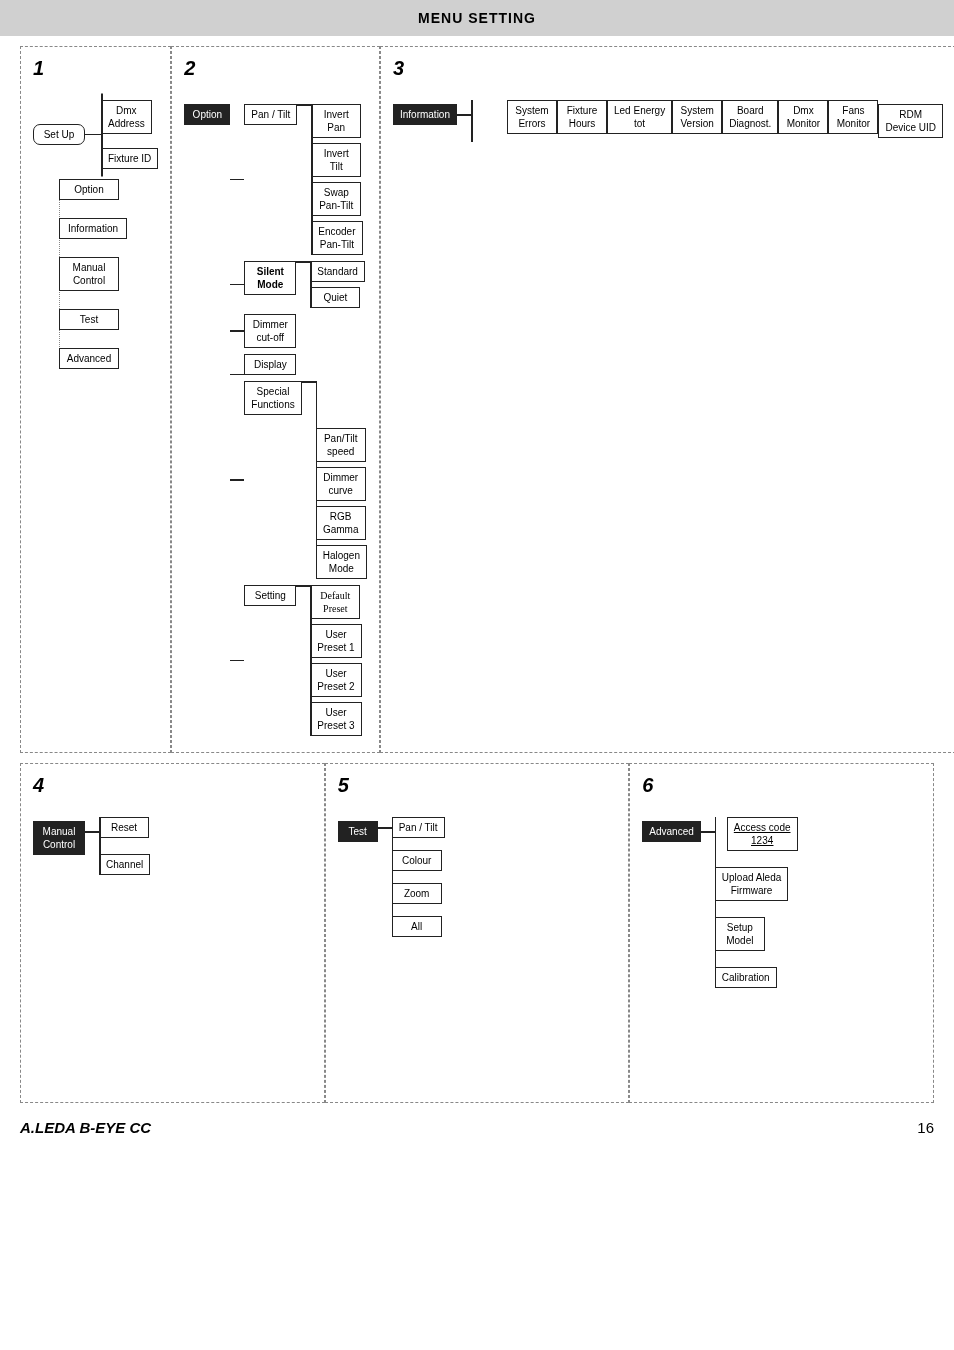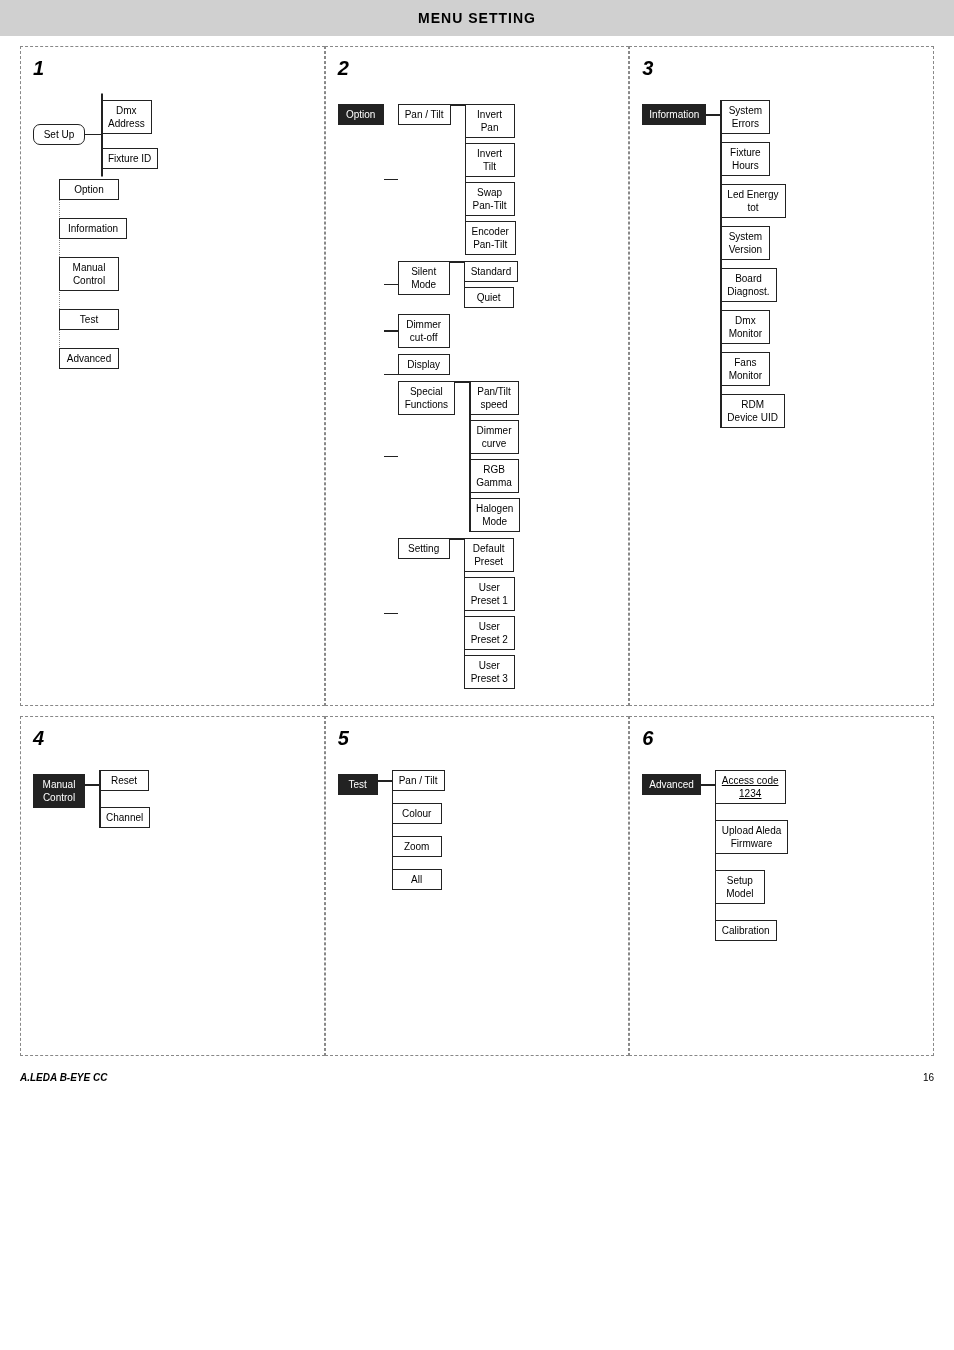--- a/index.html
+++ b/index.html
@@ -66,21 +66,21 @@
       min-width: 50px;
       font-size: 10px;
       line-height: 1.3;
       white-space: nowrap;
     }
 
     .page-footer {
       display: flex;
       justify-content: space-between;
       padding: 6px 20px;
-      font-size: 10px;
+      font-size: 15px;
     }
 
     .footer-brand { font-style: italic; font-weight: bold; }
 
   </style>
 </head>
 <body>
 
 <div class="page-header">
   <span>MENU SETTING</span>
@@ -182,21 +182,21 @@
               <div style="display:flex; align-items:center;">
                 <div class="box">Encoder<br>Pan-Tilt</div>
               </div>
             </div>
           </div>
 
           <div style="display:flex; flex-direction:row; align-items:flex-start; margin-bottom:6px;">
             <div style="display:flex; align-items:center; align-self:center;">
               <div style="width:14px; height:1.5px; background:#222;"></div>
             </div>
-            <div style="display:flex; align-items:flex-end;">
+            <div style="display:flex; align-items:flex-end;font-weight:bold;">
               <div class="box" style="min-width:52px;">Silent<br>Mode</div>
             </div>
             <div style="display:flex; align-items:center;">
               <div style="width:14px; height:1.5px; background:#222;"></div>
             </div>
             <div style="display:flex; flex-direction:column; position:relative;">
               <div style="position:absolute; left:0; top:0; bottom:0; width:1.5px; background:#222;"></div>
               <div style="display:flex; align-items:center; margin-bottom:5px;">
                 <div class="box">Standard</div>
               </div>
@@ -221,21 +221,21 @@
               <div style="width:14px; height:1.5px; background:#222;"></div>
             </div>
             <div style="display:flex; align-items:center;">
               <div class="box" style="min-width:52px;">Special<br>Functions</div>
             </div>
             <div style="display:flex; align-items:center;">
               <div style="width:14px; height:1.5px; background:#222;"></div>
             </div>
             <div style="display:flex; flex-direction:column; position:relative;">
               <div style="position:absolute; left:0; top:0; bottom:0; width:1.5px; background:#222;"></div>
-              <div style="display:flex; align-items:flex-end; margin-bottom:5px;">
+              <div style="display:flex; align-items:flex-end; margin-bottom:5px;margin-top:47px;">
                 <div class="box">Pan/Tilt<br>speed</div>
               </div>
               <div style="display:flex; align-items:center; margin-bottom:5px;">
                 <div class="box">Dimmer<br>curve</div>
               </div>
               <div style="display:flex; align-items:center; margin-bottom:5px;">
                 <div class="box">RGB<br>Gamma</div>
               </div>
               <div style="display:flex; align-items:center;">
                 <div class="box">Halogen<br>Mode</div>
@@ -248,21 +248,21 @@
               <div style="width:14px; height:1.5px; background:#222;"></div>
             </div>
             <div style="display:flex; align-items:center;">
               <div class="box" style="min-width:52px;">Setting</div>
             </div>
             <div style="display:flex; align-items:center;">
               <div style="width:14px; height:1.5px; background:#222;"></div>
             </div>
             <div style="display:flex; flex-direction:column; position:relative;">
               <div style="position:absolute; left:0; top:0; bottom:0; width:1.5px; background:#222;"></div>
-              <div style="display:flex; align-items:flex-end; margin-bottom:5px;">
+              <div style="display:flex; align-items:flex-end; margin-bottom:5px;font-family:Liberation Serif, serif;">
                 <div class="box">Default<br>Preset</div>
               </div>
               <div style="display:flex; align-items:center; margin-bottom:5px;">
                 <div class="box">User<br>Preset 1</div>
               </div>
               <div style="display:flex; align-items:center; margin-bottom:5px;">
                 <div class="box">User<br>Preset 2</div>
               </div>
               <div style="display:flex; align-items:center;">
                 <div class="box">User<br>Preset 3</div>
@@ -276,21 +276,21 @@
 
   </div>
 
   <div class="panel">
     <span class="panel-number">3</span>
     <div style="display:flex; flex-direction:row; align-items:flex-start; padding-top:10px; gap:0;">
       <div style="display:flex; align-items:center; align-self:flex-start; margin-top:4px;">
         <div class="box" style="min-width:62px; background:#222; color:#fff; white-space:normal; text-align:center;">Information</div>
       </div>
       <div style="width:14px; height:1.5px; background:#222; align-self:flex-start; margin-top:14px;"></div>
-      <div style="display:flex; flex-direction:column; position:relative;">
+      <div style="display:flex; position:relative;padding-left:36px;">
         <div style="position:absolute; left:0; top:0; bottom:0; width:1.5px; background:#222;"></div>
         <div style="display:flex; align-items:center; margin-bottom:8px;">
           <div class="box">System<br>Errors</div>
         </div>
         <div style="display:flex; align-items:center; margin-bottom:8px;">
           <div class="box">Fixture<br>Hours</div>
         </div>
         <div style="display:flex; align-items:center; margin-bottom:8px;">
           <div class="box">Led Energy<br>tot</div>
         </div>
@@ -364,21 +364,21 @@
   <div class="bottom-panel" style="border:1.5px dashed #888;">
     <span class="panel-number">6</span>
     <div style="display:flex; flex-direction:row; align-items:flex-start; padding-top:10px; gap:0;">
       <div style="display:flex; align-items:center; align-self:flex-start; margin-top:4px;">
         <div class="box" style="min-width:52px; background:#222; color:#fff;">Advanced</div>
       </div>
       <div style="width:14px; height:1.5px; background:#222; align-self:flex-start; margin-top:14px;"></div>
       <div style="display:flex; flex-direction:column; position:relative;">
         <div style="position:absolute; left:0; top:0; bottom:0; width:1.5px; background:#222;"></div>
         <div style="display:flex; align-items:center; margin-bottom:16px;">
-          <div class="box" style="text-decoration:underline;">Access code<br><span style="text-decoration:underline;">1234</span></div>
+          <div class="box" style="text-decoration:underline;margin-left:12px;">Access code<br><span style="text-decoration:underline;">1234</span></div>
         </div>
         <div style="display:flex; align-items:center; margin-bottom:16px;">
           <div class="box">Upload Aleda<br>Firmware</div>
         </div>
         <div style="display:flex; align-items:center; margin-bottom:16px;">
           <div class="box">Setup<br>Model</div>
         </div>
         <div style="display:flex; align-items:center;">
           <div class="box">Calibration</div>
         </div>

